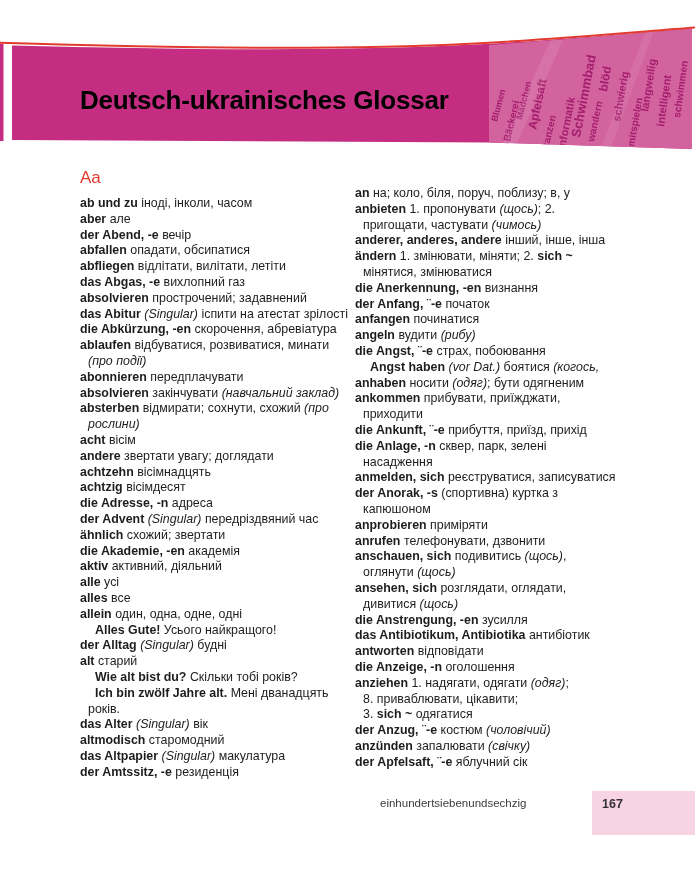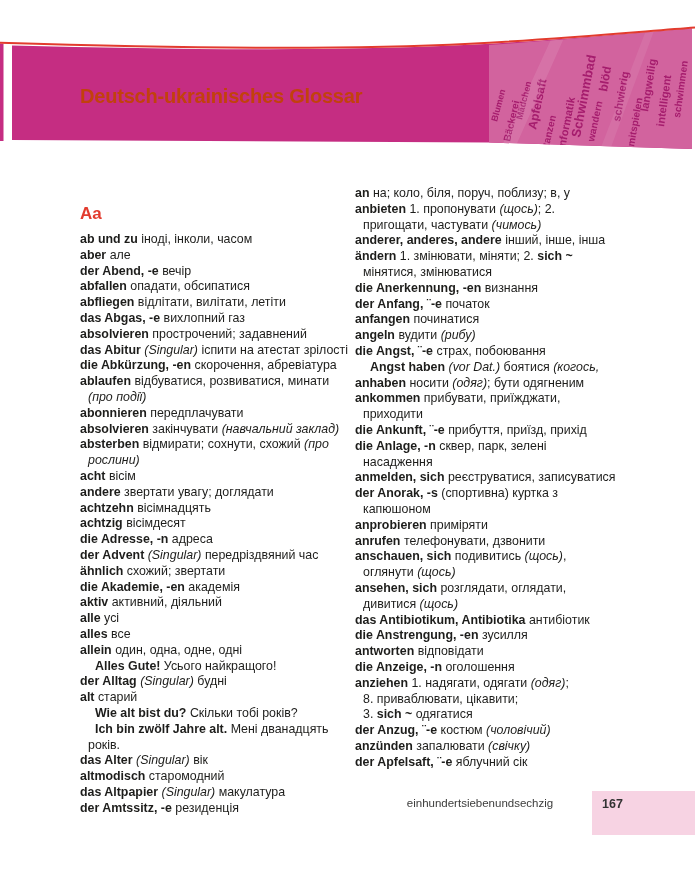--- a/index.html
+++ b/index.html
@@ -3,32 +3,32 @@
 <meta charset="utf-8">
 <style>
   html,body{margin:0;padding:0;background:#ffffff;}
   .page{position:relative;width:695px;height:870px;background:#ffffff;overflow:hidden;
         font-family:"Liberation Sans",sans-serif;color:#1d1d1b;}
   :root{
     --banner:#c52d82; --panel:#d2639e; --decor:#9e1165;
     --red:#e23b2e; --ink:#1d1d1b; --pagebox:#f7d3e3; --footer-ink:#3c3c3b;
   }
   .header-svg{position:absolute;left:0;top:0;}
-  .title{position:absolute;left:80px;top:85px;color:#c2410c;font-size:20px;font-weight:bold;
+  .title{position:absolute;left:80px;top:85px;color:#000000;font-size:26px;font-weight:bold;
          letter-spacing:-0.2px;white-space:nowrap;}
   .col{position:absolute;font-size:12.4px;line-height:15.8px;}
   .col-left{left:80px;top:168px;width:276px;}
   .col-right{left:355px;top:186px;width:288px;}
-  .letter-head{color:var(--red);font-size:17px;font-weight:bold;line-height:20px;margin-bottom:8px;margin-top:36px;}
+  .letter-head{color:var(--red);font-size:17px;font-weight:normal;line-height:20px;margin-bottom:8px;}
   .entry{white-space:nowrap;}
   .entry.example{padding-left:15px;}
   .entry.cont{padding-left:8px;}
   .s-b{font-weight:bold;}
   .s-i{font-style:italic;}
-  .footer-word{position:absolute;left:380px;top:797px;width:200px;text-align:center;
+  .footer-word{position:absolute;left:380px;top:797px;width:200px;text-align:left;
                font-size:11.5px;color:var(--footer-ink);}
   .footer-box{position:absolute;left:592px;top:791px;width:103px;height:44px;
               background:var(--pagebox);line-height:26px;padding-left:10px;box-sizing:border-box;
               font-size:12.5px;font-weight:600;color:#333;}
 </style>
 </head>
 <body>
 
 <div class="page">
 
@@ -135,22 +135,22 @@
         <div class="entry cont"><span class="s-r">насадження</span></div>
         <div class="entry"><span class="s-b">anmelden, sich</span><span class="s-r"> реєструватися, записуватися</span></div>
         <div class="entry"><span class="s-b">der Anorak, -s</span><span class="s-r"> (спортивна) куртка з</span></div>
         <div class="entry cont"><span class="s-r">капюшоном</span></div>
         <div class="entry"><span class="s-b">anprobieren</span><span class="s-r"> приміряти</span></div>
         <div class="entry"><span class="s-b">anrufen</span><span class="s-r"> телефонувати, дзвонити</span></div>
         <div class="entry"><span class="s-b">anschauen, sich</span><span class="s-r"> подивитись </span><span class="s-i">(щось)</span><span class="s-r">,</span></div>
         <div class="entry cont"><span class="s-r">оглянути </span><span class="s-i">(щось)</span></div>
         <div class="entry"><span class="s-b">ansehen, sich</span><span class="s-r"> розглядати, оглядати,</span></div>
         <div class="entry cont"><span class="s-r">дивитися </span><span class="s-i">(щось)</span></div>
+        <div class="entry"><span class="s-b">die Anstrengung, -en</span><span class="s-r"> зусилля</span></div>
         <div class="entry"><span class="s-b">das Antibiotikum, Antibiotika</span><span class="s-r"> антибіотик</span></div>
-        <div class="entry"><span class="s-b">die Anstrengung, -en</span><span class="s-r"> зусилля</span></div>
         <div class="entry"><span class="s-b">antworten</span><span class="s-r"> відповідати</span></div>
         <div class="entry"><span class="s-b">die Anzeige, -n</span><span class="s-r"> оголошення</span></div>
         <div class="entry"><span class="s-b">anziehen</span><span class="s-r"> 1. надягати, одягати </span><span class="s-i">(одяг)</span><span class="s-r">;</span></div>
         <div class="entry cont"><span class="s-r">8. приваблювати, цікавити;</span></div>
         <div class="entry cont"><span class="s-r">3. </span><span class="s-b">sich ~</span><span class="s-r"> одягатися</span></div>
         <div class="entry"><span class="s-b">der Anzug, ¨-e</span><span class="s-r"> костюм </span><span class="s-i">(чоловічий)</span></div>
         <div class="entry"><span class="s-b">anzünden</span><span class="s-r"> запалювати </span><span class="s-i">(свічку)</span></div>
         <div class="entry"><span class="s-b">der Apfelsaft, ¨-e</span><span class="s-r"> яблучний сік</span></div>
       </div>
   </div>

